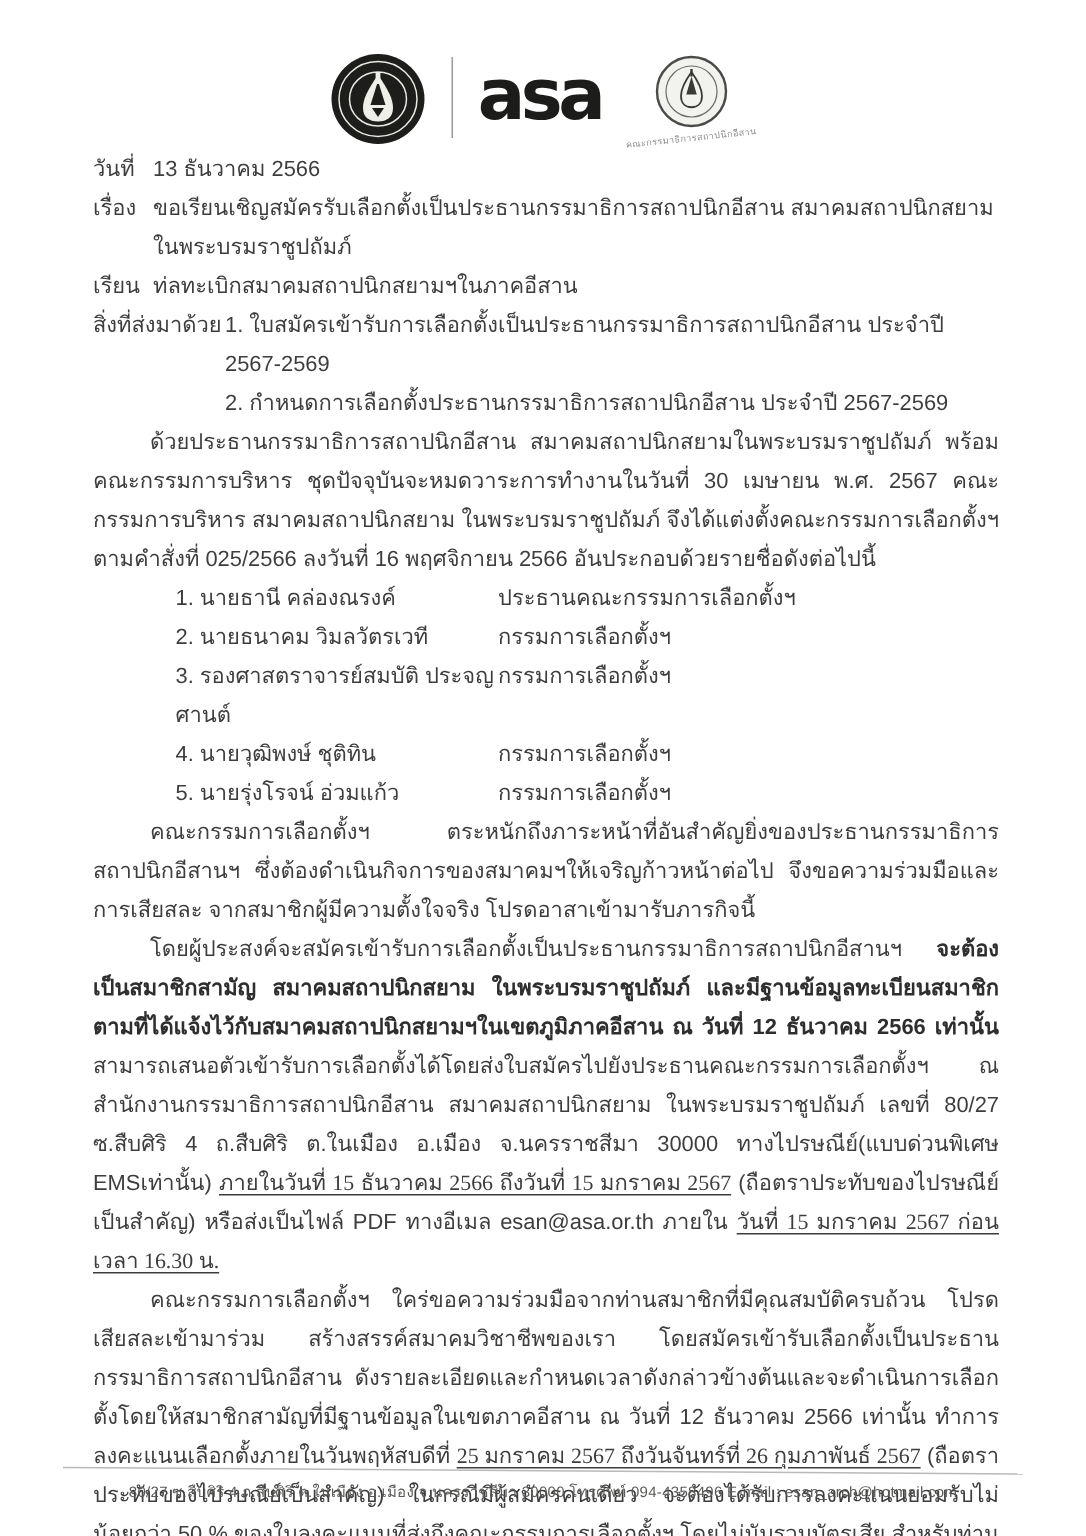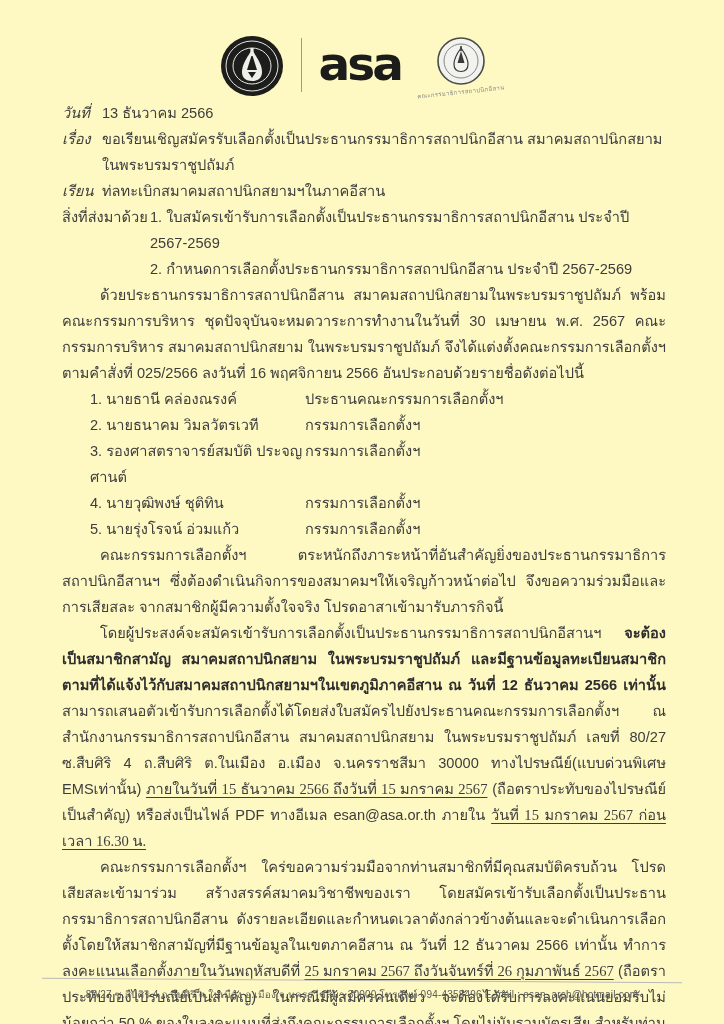--- a/index.html
+++ b/index.html
@@ -1,20 +1,20 @@
 <!DOCTYPE html>
 <html lang="th"><head>
 <meta charset="utf-8">
 <style>
   html,body{margin:0;padding:0;background:#e8e8e6;}
   .page{
     position:relative;
     width:724px;height:1024px;
     margin:0 auto;
-    background:#fef9c3;
+    background:#ffffff;
     font-family:"Liberation Sans","DejaVu Sans",sans-serif;
     color:#3d3d3d;
     overflow:hidden;
     box-shadow:0 0 6px rgba(0,0,0,.25);
   }
   
   .logo-bar{
     position:absolute;top:34px;left:0;right:0;
     display:flex;align-items:flex-start;justify-content:center;gap:16px;
   }
@@ -30,31 +30,31 @@
   .seal-right-caption{
     font-size:6px;color:#8a8a88;margin-top:1px;transform:rotate(-6deg);
     white-space:nowrap;letter-spacing:.3px;
   }
   
   .letter{
     position:absolute;left:62px;right:58px;top:100px;
     font-size:14.6px;line-height:26px;
   }
   .field-row{display:flex;align-items:baseline;}
-  .lbl{flex:0 0 40px;font-style:italic;}
+  .lbl{flex:0 0 40px;}
   .lbl-wide{flex:0 0 88px;}
   .attach-items{flex:1;}
   .para{
     text-align:justify;
     text-indent:38px;
     margin:0;
   }
   .committee{
     display:grid;grid-template-columns:215px 1fr;
-    margin-left:28px;row-gap:0;
+    margin-left:55px;row-gap:0;
   }
   .b{font-weight:bold;color:#2e2e2e;}
   .u{text-decoration:underline;text-underline-offset:3px;font-family:Liberation Serif, serif;}
   
   .footer{
     position:absolute;left:0;right:0;bottom:22px;text-align:center;
   }
   .footer-rule{
     width:640px;height:1px;background:#b9b9b7;margin:0 auto 6px auto;
     transform:rotate(.4deg);

